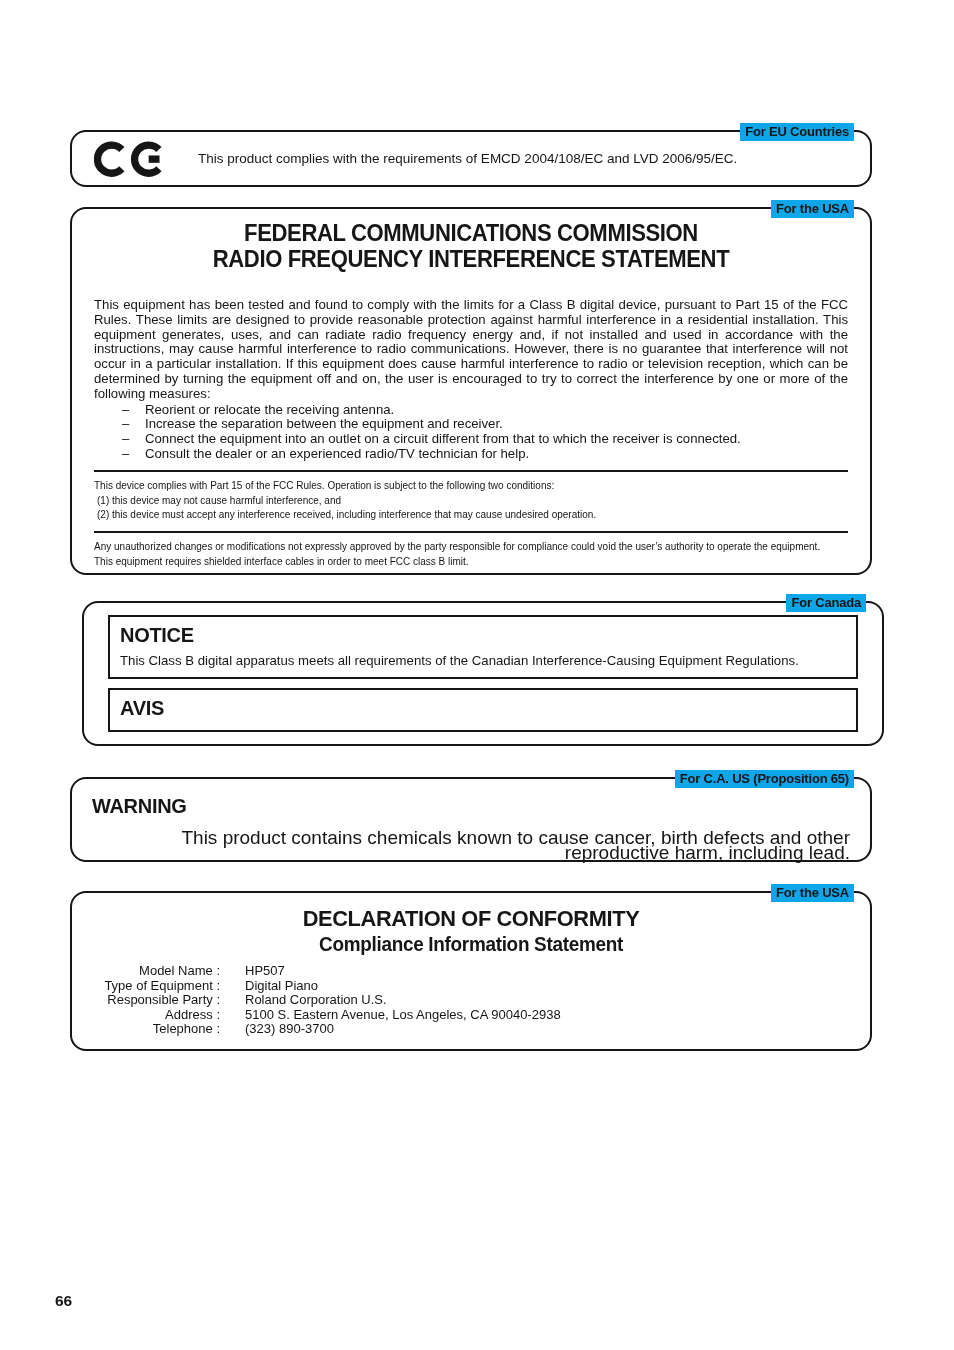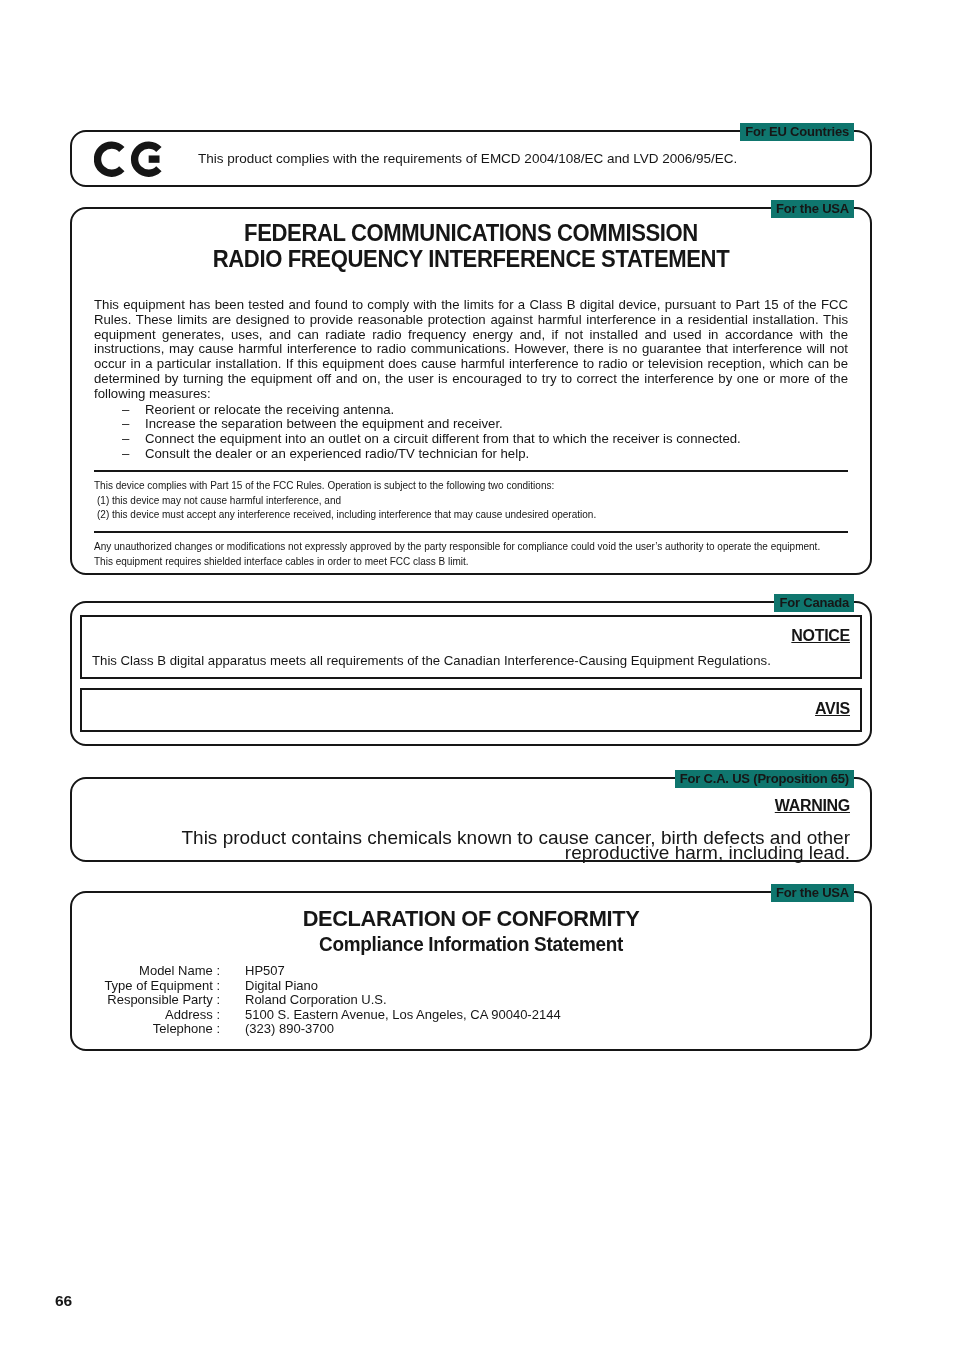--- a/index.html
+++ b/index.html
@@ -12,21 +12,21 @@
   }
   .page { position:relative; width:954px; height:1350px; background:#fff; overflow:hidden; }
 
   
   .panel {
     position:absolute; left:70px; width:802px;
     background:#fff; border:2.5px solid #161616; border-radius:16px;
   }
   .panel-label {
     position:absolute; top:-9px; right:16px;
-    background:#0f766e; padding:0 5px;
+    background:#0ea5e9; padding:0 5px;
     font-weight:700; font-size:13px; line-height:18px; letter-spacing:-0.2px;
     white-space:nowrap;
   }
 
   
   .eu-panel { top:130px; height:57px; display:flex; align-items:center; padding:0 20px; }
   .ce-logo { flex:none; width:78px; height:47px; margin-left:2px; }
   .eu-text { margin-left:26px; font-size:13.5px; }
 
   
@@ -35,24 +35,24 @@
                letter-spacing:-0.4px; transform:scaleX(0.96); white-space:nowrap; }
   .fcc-body { margin-top:26px; font-size:13.2px; line-height:14.8px; text-align:justify; }
   .measures { margin-top:1px; }
   .measure { display:flex; font-size:13.2px; line-height:14.8px; padding-left:28px; }
   .measure .dash { width:23px; flex:none; }
   .hr { border-top:2px solid #161616; margin:8px 0 7px; }
   .smalltext { font-size:10px; line-height:14.8px; }
   .cond-item { padding-left:3px; }
 
   
-  .canada-panel { top:601px; padding:12px 8px 12px; }
+  .canada-panel { top:601px; padding:12px 24px 12px;margin-left:12px; }
   .inner-box { border:2px solid #161616; background:#fff; padding:6px 10px 9px; }
   .inner-box + .inner-box { margin-top:9px; }
-  .inner-title { text-align:right; font-weight:700; font-size:16px; line-height:25px; letter-spacing:-0.3px;text-decoration:underline; }
+  .inner-title { text-align:left; font-weight:700; font-size:20px; line-height:25px; letter-spacing:-0.3px; }
   .inner-text { margin-top:5px; font-size:13.2px; line-height:15px; }
 
   
   .prop65-panel { top:777px; height:85px; padding:14px 20px 0; }
   .prop65-panel .inner-title { line-height:26px; }
   .center-text { margin-top:11px; text-align:right; font-size:19px; line-height:15px; }
 
   
   .doc-panel { top:891px; height:160px; padding:13px 22px 0; }
   .doc-title1 { text-align:center; font-weight:700; font-size:22.5px; line-height:26px;
@@ -144,21 +144,21 @@
       <div class="doc-row">
         <div class="doc-label">Type of Equipment :</div>
         <div class="doc-value">Digital Piano</div>
       </div>
       <div class="doc-row">
         <div class="doc-label">Responsible Party :</div>
         <div class="doc-value">Roland Corporation U.S.</div>
       </div>
       <div class="doc-row">
         <div class="doc-label">Address :</div>
-        <div class="doc-value">5100 S. Eastern Avenue, Los Angeles, CA 90040-2144</div>
+        <div class="doc-value">5100 S. Eastern Avenue, Los Angeles, CA 90040-2938</div>
       </div>
       <div class="doc-row">
         <div class="doc-label">Telephone :</div>
         <div class="doc-value">(323) 890-3700</div>
       </div>
     </div>
   </div>
 
   <div class="page-number">66</div>
 

